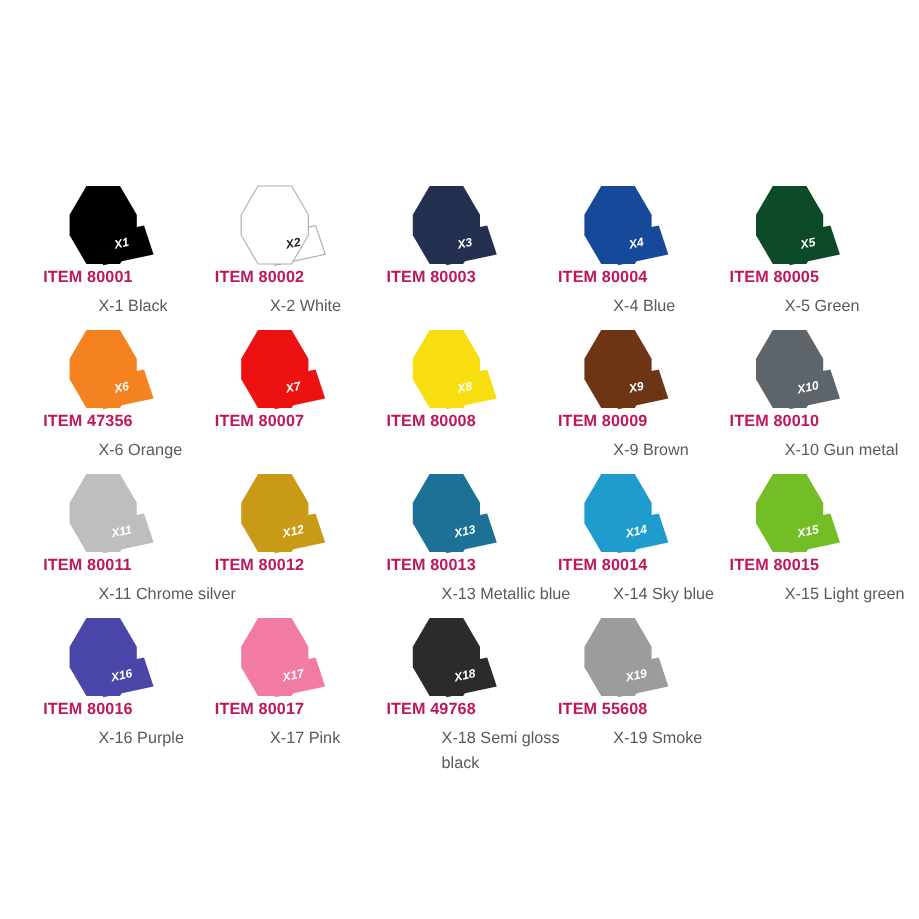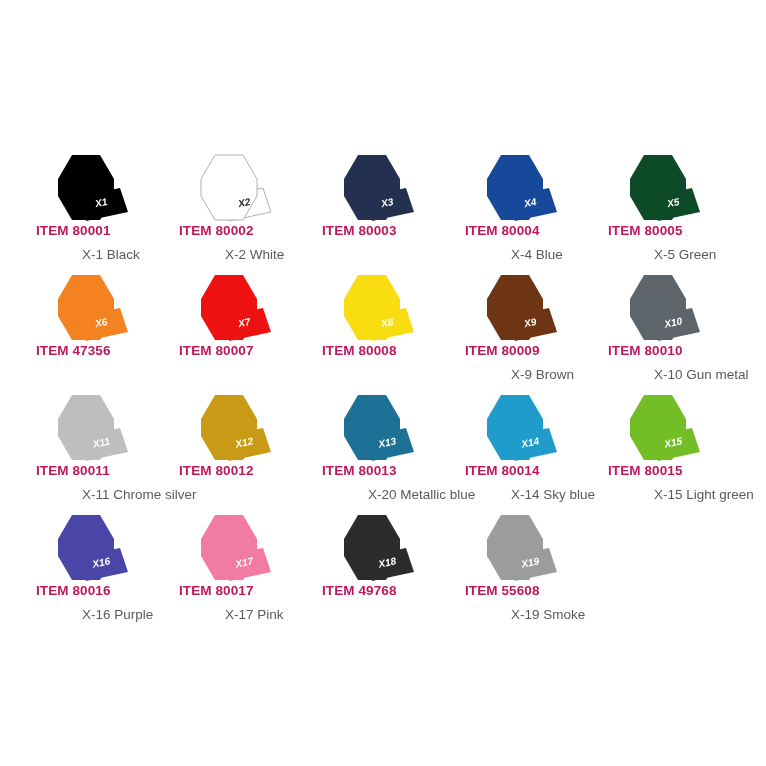--- a/index.html
+++ b/index.html
@@ -148,20 +148,21 @@
       </div>
       <div class="product-cell">
         <div class="jar">
           <svg viewBox="0 0 108 76">
             <path d="M 40,44 L 80,36 L 88,60 L 46,69 Z" fill="#f58220"></path>
             <path d="M 32,3 L 60,3 L 74,27 L 74,44 L 60,68 L 32,68 L 18,44 L 18,27 Z" fill="#f58220"></path>
             <text class="tab-text" x="62" y="54" text-anchor="middle" transform="rotate(-12 62 54)">X6</text>
           </svg>
         </div>
         <div class="item-code">ITEM 47356</div>
+        <div class="item-name">X-6 Orange</div>
       </div>
       <div class="product-cell">
         <div class="jar">
           <svg viewBox="0 0 108 76">
             <path d="M 40,44 L 80,36 L 88,60 L 46,69 Z" fill="#ee1111"></path>
             <path d="M 32,3 L 60,3 L 74,27 L 74,44 L 60,68 L 32,68 L 18,44 L 18,27 Z" fill="#ee1111"></path>
             <text class="tab-text" x="62" y="54" text-anchor="middle" transform="rotate(-12 62 54)">X7</text>
           </svg>
         </div>
         <div class="item-code">ITEM 80007</div>
@@ -221,21 +222,21 @@
       </div>
       <div class="product-cell">
         <div class="jar">
           <svg viewBox="0 0 108 76">
             <path d="M 40,44 L 80,36 L 88,60 L 46,69 Z" fill="#1d7096"></path>
             <path d="M 32,3 L 60,3 L 74,27 L 74,44 L 60,68 L 32,68 L 18,44 L 18,27 Z" fill="#1d7096"></path>
             <text class="tab-text" x="62" y="54" text-anchor="middle" transform="rotate(-12 62 54)">X13</text>
           </svg>
         </div>
         <div class="item-code">ITEM 80013</div>
-        <div class="item-name">X-20 Metallic blue</div>
+        <div class="item-name">X-13 Metallic blue</div>
       </div>
       <div class="product-cell">
         <div class="jar">
           <svg viewBox="0 0 108 76">
             <path d="M 40,44 L 80,36 L 88,60 L 46,69 Z" fill="#1f9ccc"></path>
             <path d="M 32,3 L 60,3 L 74,27 L 74,44 L 60,68 L 32,68 L 18,44 L 18,27 Z" fill="#1f9ccc"></path>
             <text class="tab-text" x="62" y="54" text-anchor="middle" transform="rotate(-12 62 54)">X14</text>
           </svg>
         </div>
         <div class="item-code">ITEM 80014</div>
@@ -276,20 +277,21 @@
       </div>
       <div class="product-cell">
         <div class="jar">
           <svg viewBox="0 0 108 76">
             <path d="M 40,44 L 80,36 L 88,60 L 46,69 Z" fill="#2b2b2b"></path>
             <path d="M 32,3 L 60,3 L 74,27 L 74,44 L 60,68 L 32,68 L 18,44 L 18,27 Z" fill="#2b2b2b"></path>
             <text class="tab-text" x="62" y="54" text-anchor="middle" transform="rotate(-12 62 54)">X18</text>
           </svg>
         </div>
         <div class="item-code">ITEM 49768</div>
+        <div class="item-name">X-18 Semi gloss black</div>
       </div>
       <div class="product-cell">
         <div class="jar">
           <svg viewBox="0 0 108 76">
             <path d="M 40,44 L 80,36 L 88,60 L 46,69 Z" fill="#9b9d9a"></path>
             <path d="M 32,3 L 60,3 L 74,27 L 74,44 L 60,68 L 32,68 L 18,44 L 18,27 Z" fill="#9b9d9a"></path>
             <text class="tab-text" x="62" y="54" text-anchor="middle" transform="rotate(-12 62 54)">X19</text>
           </svg>
         </div>
         <div class="item-code">ITEM 55608</div>

